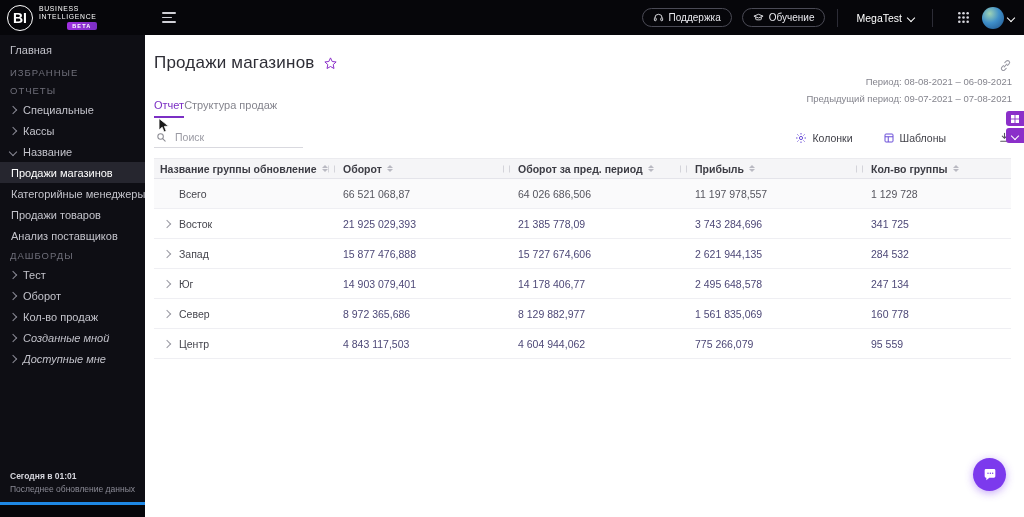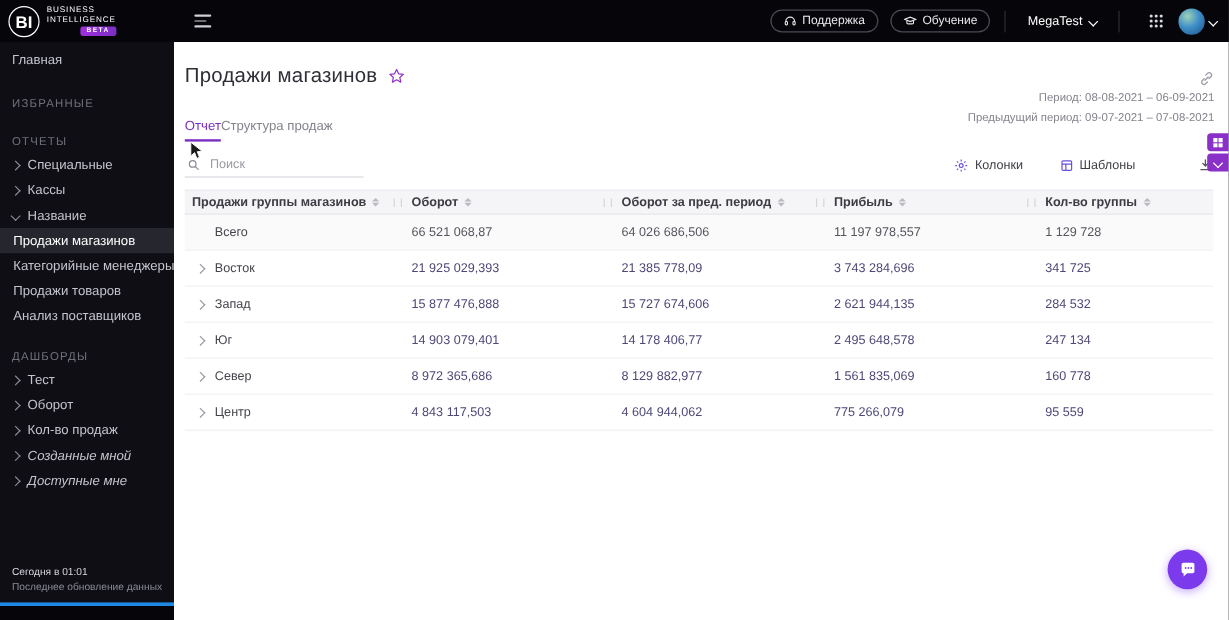--- a/index.html
+++ b/index.html
@@ -35,28 +35,28 @@
   .chev{display:inline-block;width:5px;height:5px;border-right:1.4px solid currentColor;
         border-bottom:1.4px solid currentColor;flex:0 0 auto}
   .chev.r{transform:rotate(-45deg)}
   .chev.d{transform:rotate(45deg)}
   .chev.white{color:#fff}
 
   
   .sidebar{position:absolute;top:35px;left:0;width:165px;bottom:12px;background:#0e0e14;color:#c3c3cb;font-size:11px}
   .side-item{display:flex;align-items:center;gap:7px;height:21px;padding:0 10px;cursor:pointer;white-space:nowrap}
   .side-item.home{height:26px;margin-top:2px}
-  .side-header{color:#6f6f7a;font-size:9.5px;letter-spacing:1px;padding:0 10px;margin-top:14px;height:18px;
+  .side-header{color:#6f6f7a;font-size:9.5px;letter-spacing:1px;padding:0 10px;height:18px;
                display:flex;align-items:center}
   .side-item .chev{color:#8a8a95}
   .side-item.child{padding-left:11px}
   .side-item.active{background:#26262f;color:#fff}
   .side-item.em{font-style:italic}
   .side-footer{position:absolute;bottom:9px;left:10px;right:4px;font-size:8.5px;line-height:1.55}
-  .side-footer .t{color:#d6d6dd;font-weight:normal}
+  .side-footer .t{color:#d6d6dd;font-weight:bold}
   .side-footer .n{color:#8b8b96;}
   .blue-bar{position:absolute;bottom:0;left:0;width:100%;height:3px;background:#1e88e5}
 
   
   .main{position:absolute;top:35px;left:145px;right:0;bottom:0;background:#fff;overflow:hidden}
   .title-row{display:flex;align-items:center;gap:8px;padding:18px 0 0 9px}
   .title-row h1{font-size:17px;font-weight:500;color:#2e2e36;margin:0;letter-spacing:.2px}
   .fav-star{display:flex;cursor:pointer;background:none;border:none;padding:0}
   .share-btn{position:absolute;top:24px;right:12px;background:none;border:none;cursor:pointer;padding:0;display:flex}
   .periods{position:absolute;top:39px;right:12px;text-align:right;font-size:9.5px;color:#84848d;line-height:1.75}
@@ -306,21 +306,21 @@
         <svg width="13" height="13" viewBox="0 0 24 24" fill="none" stroke="#55555e" stroke-width="2" stroke-linecap="round">
           <path d="M12 4v9M8 9.5l4 4 4-4M5 19h14"></path>
         </svg>
       </button>
     </div>
   </div>
 
   <div class="table">
     <div class="tr thead">
       <div class="th">
-        <span>Продажи группы магазинов</span>
+        <span>Название группы обновление</span>
         <span class="sorts">
             <i class="up"></i>
             <i class="dn"></i>
           </span>
         <span class="handle"></span>
       </div>
       <div class="th">
         <span>Оборот</span>
         <span class="sorts">
             <i class="up"></i>

